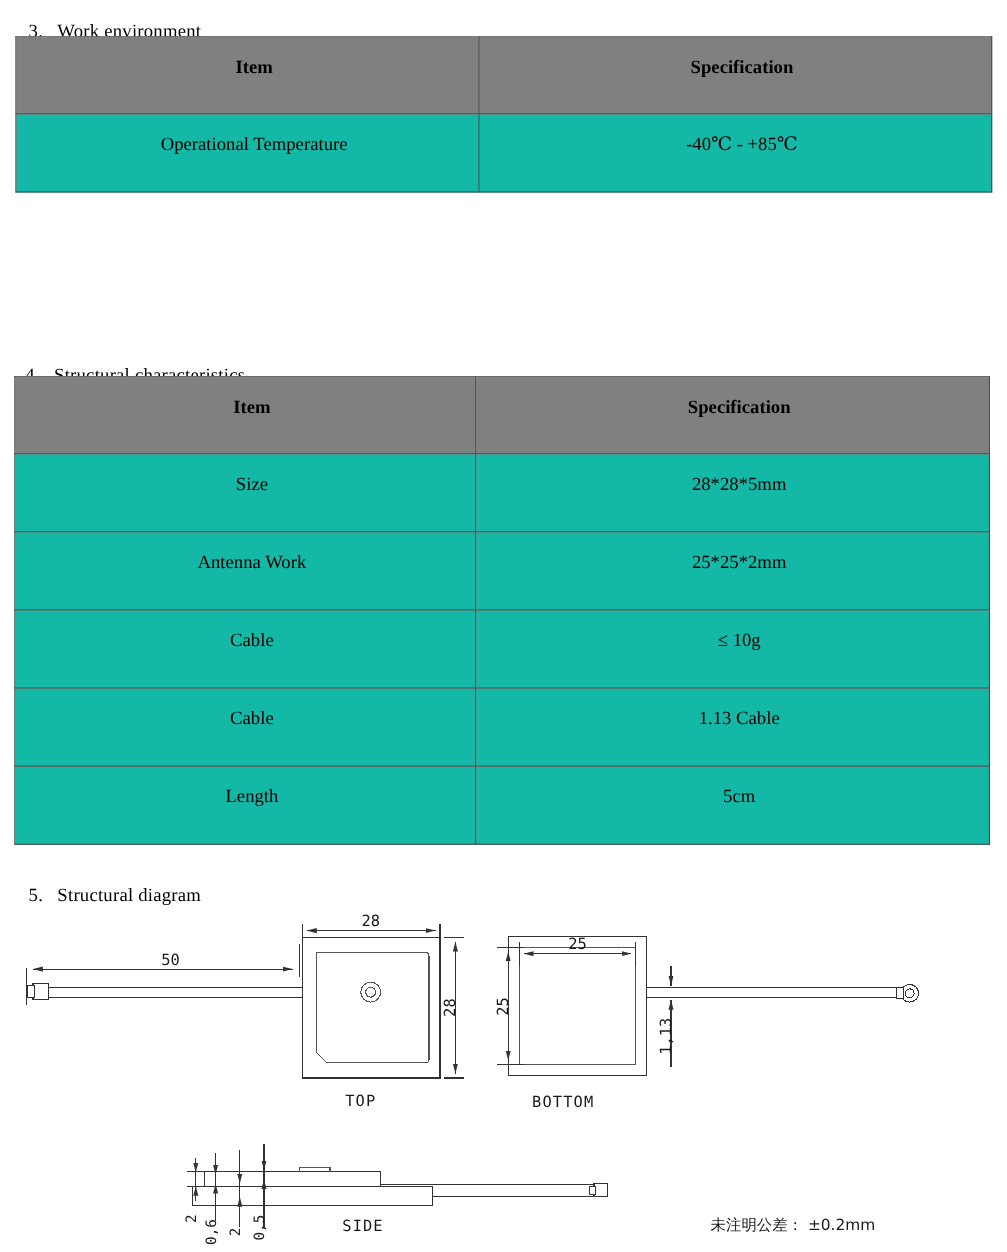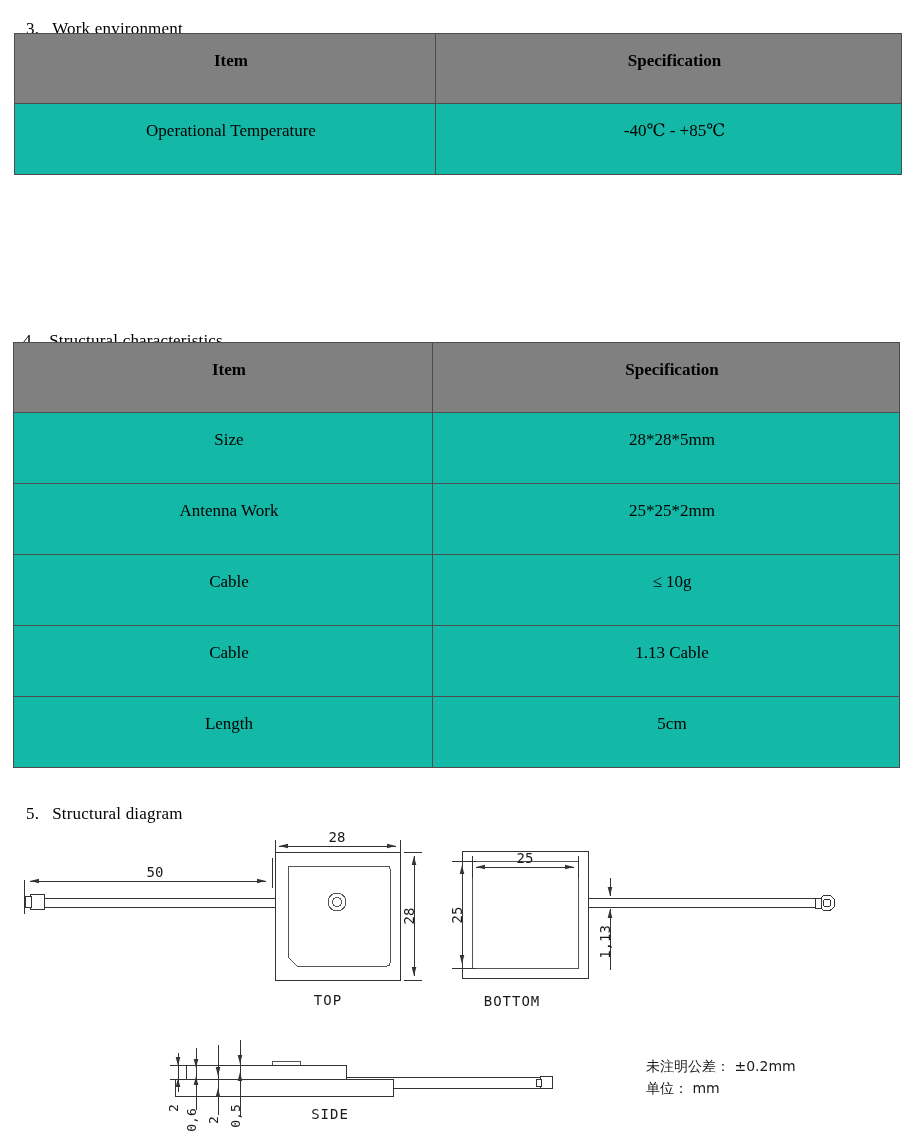--- a/index.html
+++ b/index.html
@@ -78,21 +78,21 @@
   .note-block {
     position: absolute;
     left: 646px;
     top: 1056px;
     font-family: "DejaVu Sans", "Liberation Sans", sans-serif;
     font-size: 14px;
     line-height: 1.55;
     color: #1a1a1a;
     white-space: nowrap;
   }
-  .note-line { display: block; }
+  .note-line { display: block; margin-top: 48px; }
 </style>
 </head>
 <body>
 
 <div class="section-heading" style="left:26px; top:6px;">
   <span class="num">3</span><span>.</span><span class="sep"></span><span>Work environment</span>
 </div>
 
 <table class="spec-table" style="left:14px; top:33px; width:887px;">
   <colgroup>

